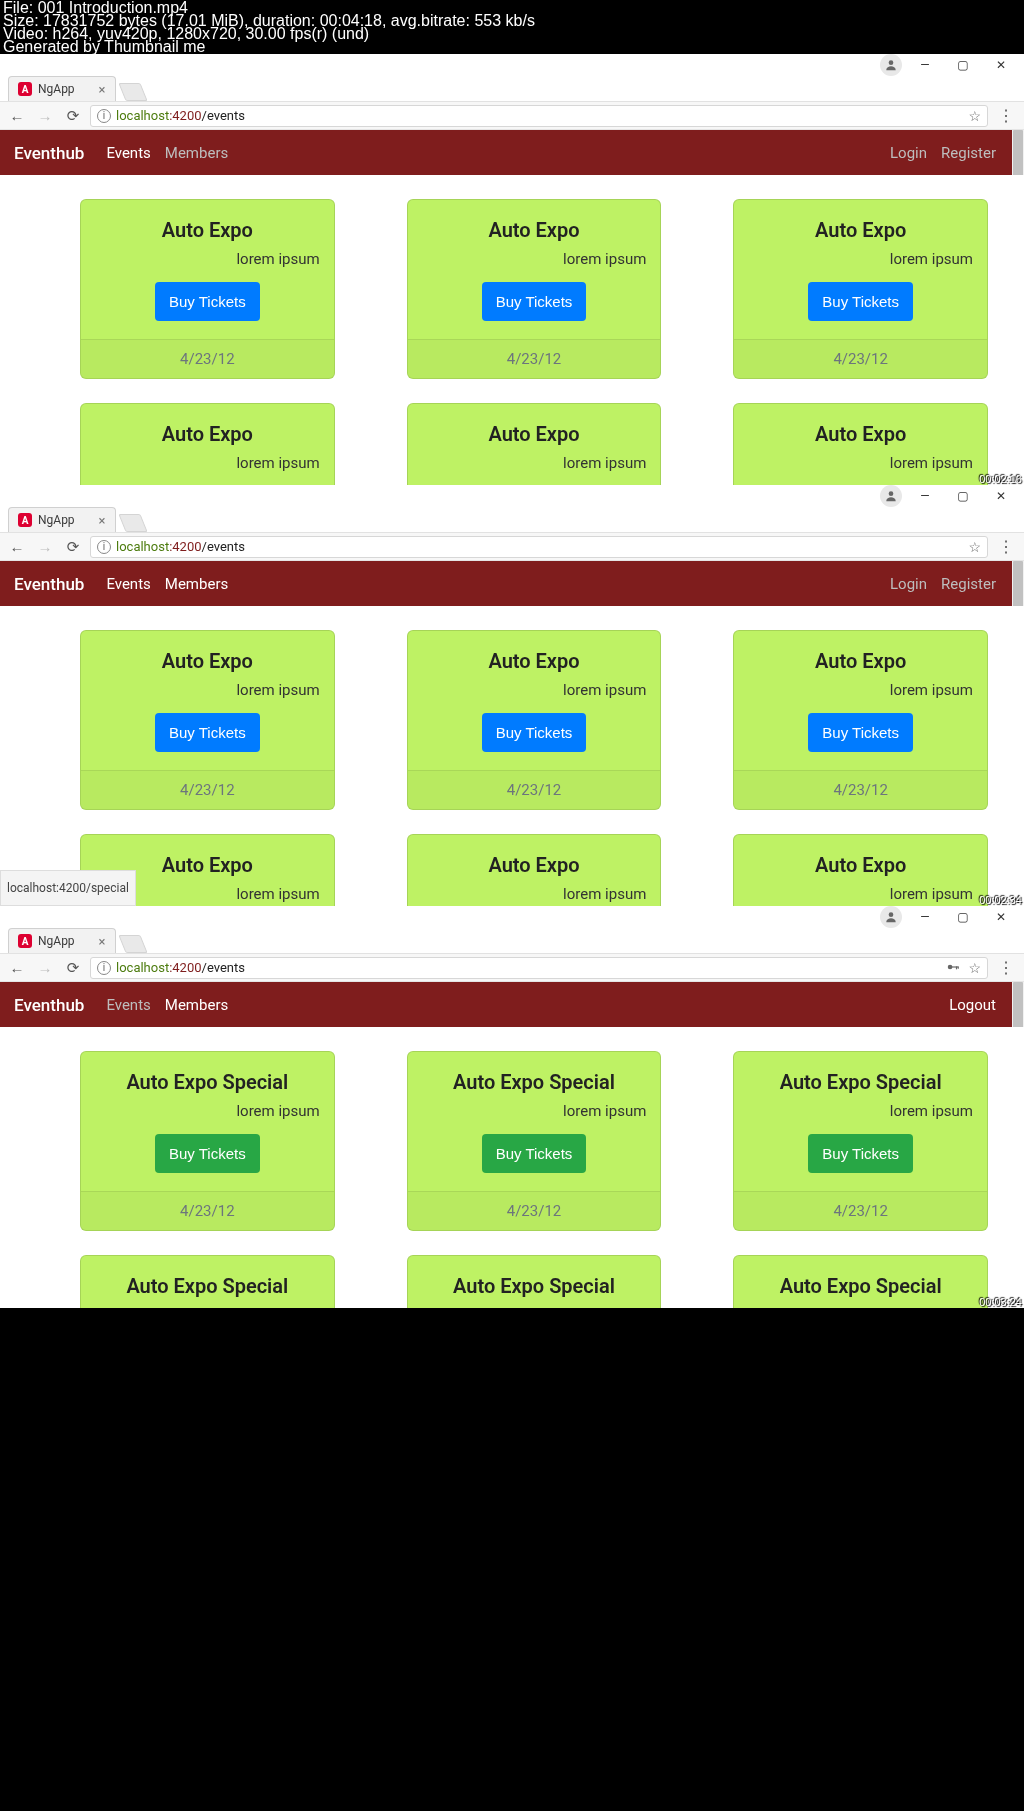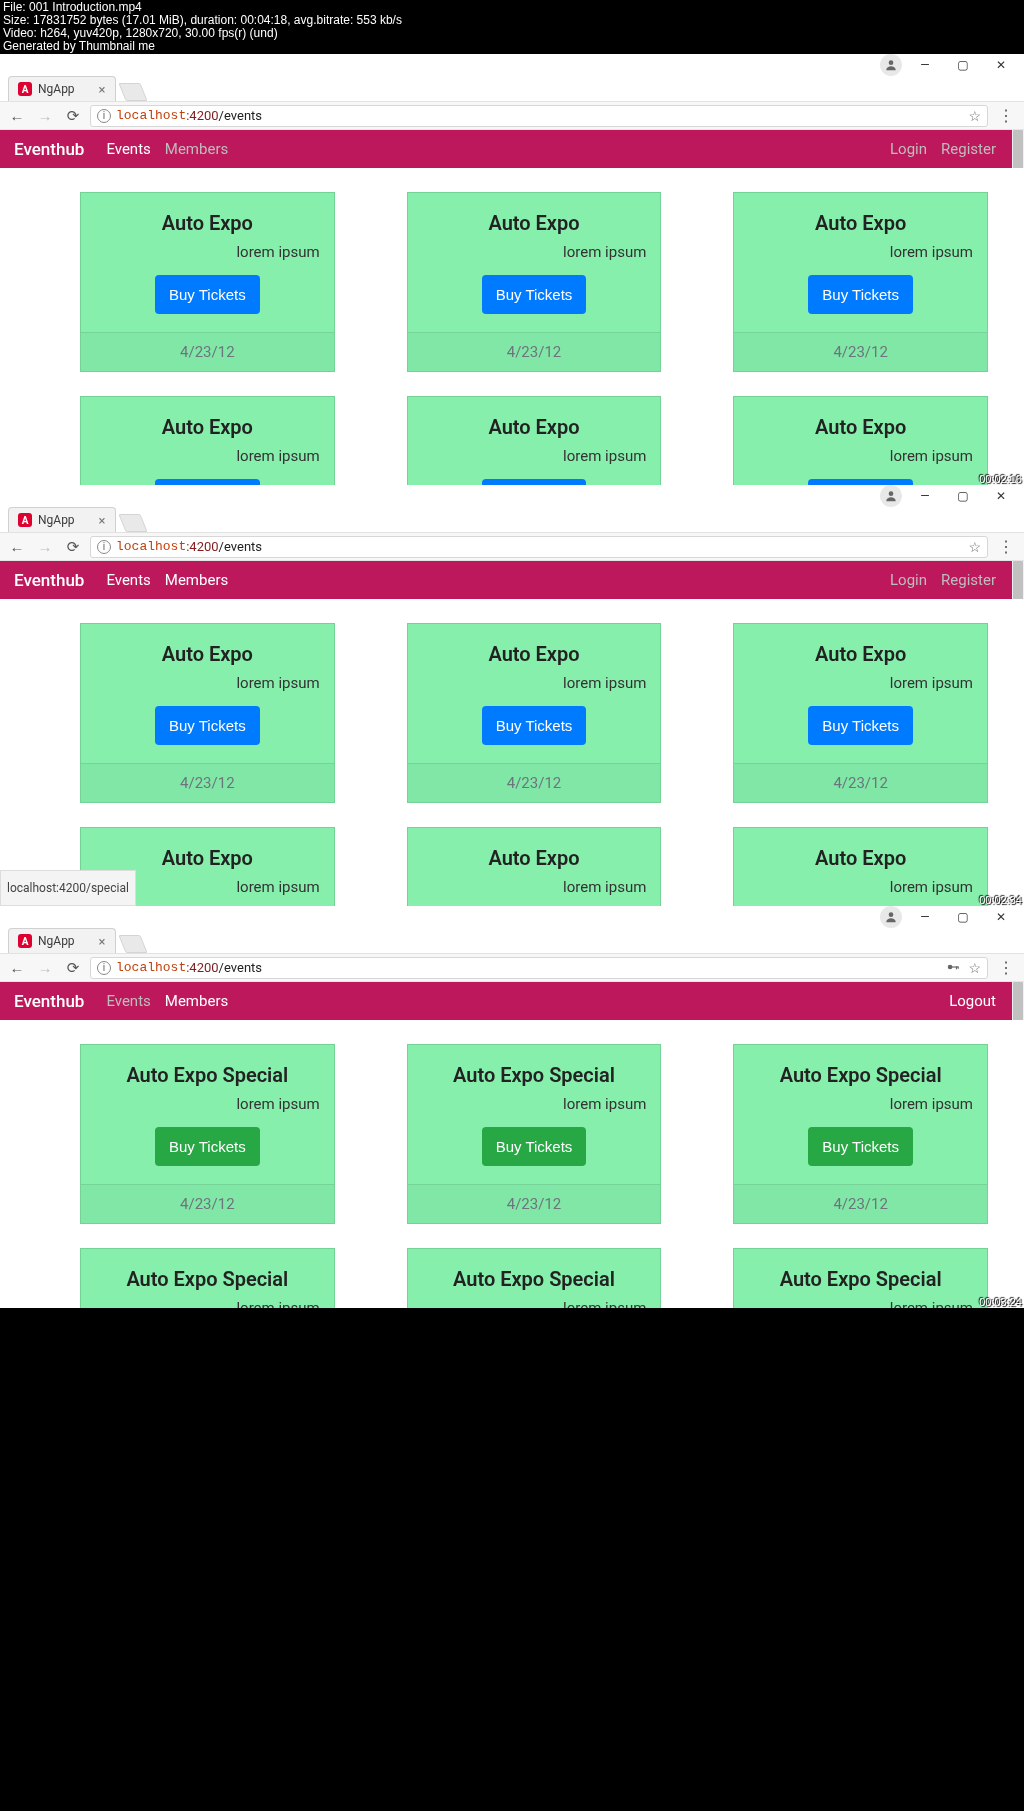--- a/index.html
+++ b/index.html
@@ -1,40 +1,40 @@
 <!DOCTYPE html>
 <html><head>
 <meta charset="utf-8">
 <style>
   * { box-sizing: border-box; margin: 0; padding: 0; }
   body { font-family: -apple-system, "Segoe UI", Roboto, Arial, sans-serif; background: #000; width: 1024px; }
-  .overlay-text { background: #000; color: #fff; font-family: Tahoma, Arial, sans-serif; font-size: 12px; padding: 1px 3px; line-height: 13px; }
+  .overlay-text { background: #000; color: #fff; font-family: Tahoma, Arial, sans-serif; font-size: 16px; padding: 1px 3px; line-height: 13px; }
   .thumb-frame { position: relative; background: #fff; }
   .titlebar { height: 21px; background: #fff; display: flex; align-items: center; justify-content: flex-end; padding-right: 4px; }
   .titlebar .win-btn { width: 38px; height: 19px; display: inline-flex; align-items: center; justify-content: center; color: #333; font-size: 12px; }
   .tab-strip { height: 27px; background: #fff; display: flex; align-items: flex-end; padding-left: 8px; border-bottom: 1px solid #e2e2e2; }
   .tab { display: flex; align-items: center; gap: 6px; height: 25px; padding: 0 9px; background: #f2f2f2; border: 1px solid #d0d0d0; border-bottom: none; border-radius: 4px 4px 0 0; font-size: 12px; color: #3a3a3a; }
   .tab .favicon { width: 14px; height: 14px; background: #dd0031; border-radius: 3px; display: inline-flex; align-items: center; justify-content: center; color: #fff; font-size: 10px; font-weight: bold; }
   .tab .close { color: #777; font-size: 13px; margin-left: 18px; }
   .newtab-slant { width:22px; height:18px; margin-left:6px; background:#e9e9e9; transform:skewX(22deg); border:1px solid #d4d4d4; border-radius:2px; }
   .toolbar { height: 28px; background: #f7f7f7; display: flex; align-items: center; gap: 6px; padding: 0 6px; border-bottom: 1px solid #e5e5e5; }
   .toolbar .navbtn { width: 22px; height: 22px; display: inline-flex; align-items: center; justify-content: center; color: #555; font-size: 15px; border-radius: 50%; }
   .toolbar .navbtn.disabled { color: #bdbdbd; }
   .omnibox { flex: 1; height: 22px; background: #fff; border: 1px solid #d7d7d7; border-radius: 3px; display: flex; align-items: center; font-size: 13px; color: #222; padding: 0 6px; }
   .omnibox .info { width:14px; height:14px; border:1px solid #888; border-radius:50%; display:inline-flex; align-items:center; justify-content:center; font-size:10px; color:#666; margin-right:5px; }
-  .omnibox .host { color:#c2410c;font-family:Liberation Mono, monospace; } .omnibox .port { color:#7f1d1d; } .omnibox .path { color:#222; }
+  .omnibox .host { color:#4d7c0f; } .omnibox .port { color:#7f1d1d; } .omnibox .path { color:#222; }
   .omnibox .right { margin-left:auto; display:flex; gap:8px; color:#666; font-size:14px; }
   .toolbar .kebab { color:#555; font-size:16px; padding:0 4px; }
-  .app-nav { height: 38px; background: #be185d; color: #fff; display: flex; align-items: center; padding: 0 14px; font-size: 15px; }
+  .app-nav { height: 45px; background: #7f1d1d; color: #fff; display: flex; align-items: center; padding: 0 14px; font-size: 15px; }
   .app-nav .brand { font-weight: 500; margin-right: 22px; font-size:17px; }
   .app-nav .nav-link { color: #bdbdbd; margin-right: 14px; font-size:15px; }
   .app-nav .nav-link.active { color: #fff; }
   .app-nav .spacer { flex: 1; }
   .content { background: #fff; padding: 24px 36px 0 36px; display: grid; grid-template-columns: repeat(3, 1fr); gap: 24px 28px; position:relative; }
-  .card { border: 1px solid rgba(0,0,0,.12); border-radius: 0; overflow: hidden; background:#86efac;margin-left:44px; }
+  .card { border: 1px solid rgba(0,0,0,.12); border-radius: 6px; overflow: hidden; background:#bef264;margin-left:44px; }
   .card-body { padding: 18px 14px; text-align: center; }
   .card-title { font-size: 20px; font-weight: 600; color: #222; margin-bottom: 8px; }
   .card-sub { font-size: 15px; color: #333; font-weight: 400; margin-bottom: 14px; text-align: right; }
   .btn { display: inline-block; padding: 11px 14px; border-radius: 4px; color: #fff; font-size: 15px; border: none; }
   .btn-blue { background: #007bff; }
   .btn-green { background: #28a745; }
   .card-footer { background: rgba(0,0,0,.03); border-top: 1px solid rgba(0,0,0,.08); padding: 10px 0; text-align: center; color: #6c757d; font-size: 15px; }
   .scrollbar-v { position:absolute; right:0; top:0; bottom:0; width:12px; background:#f1f1f1; }
   .scrollbar-v .thumb { position:absolute; left:1px; right:1px; background:#c1c1c1; border-radius:1px; }
   .status-bar { position:absolute; left:0; bottom:0; background:#f4f4f4; border:1px solid #ddd; padding:10px 6px; font-size:12px; color:#444; z-index:5; }

